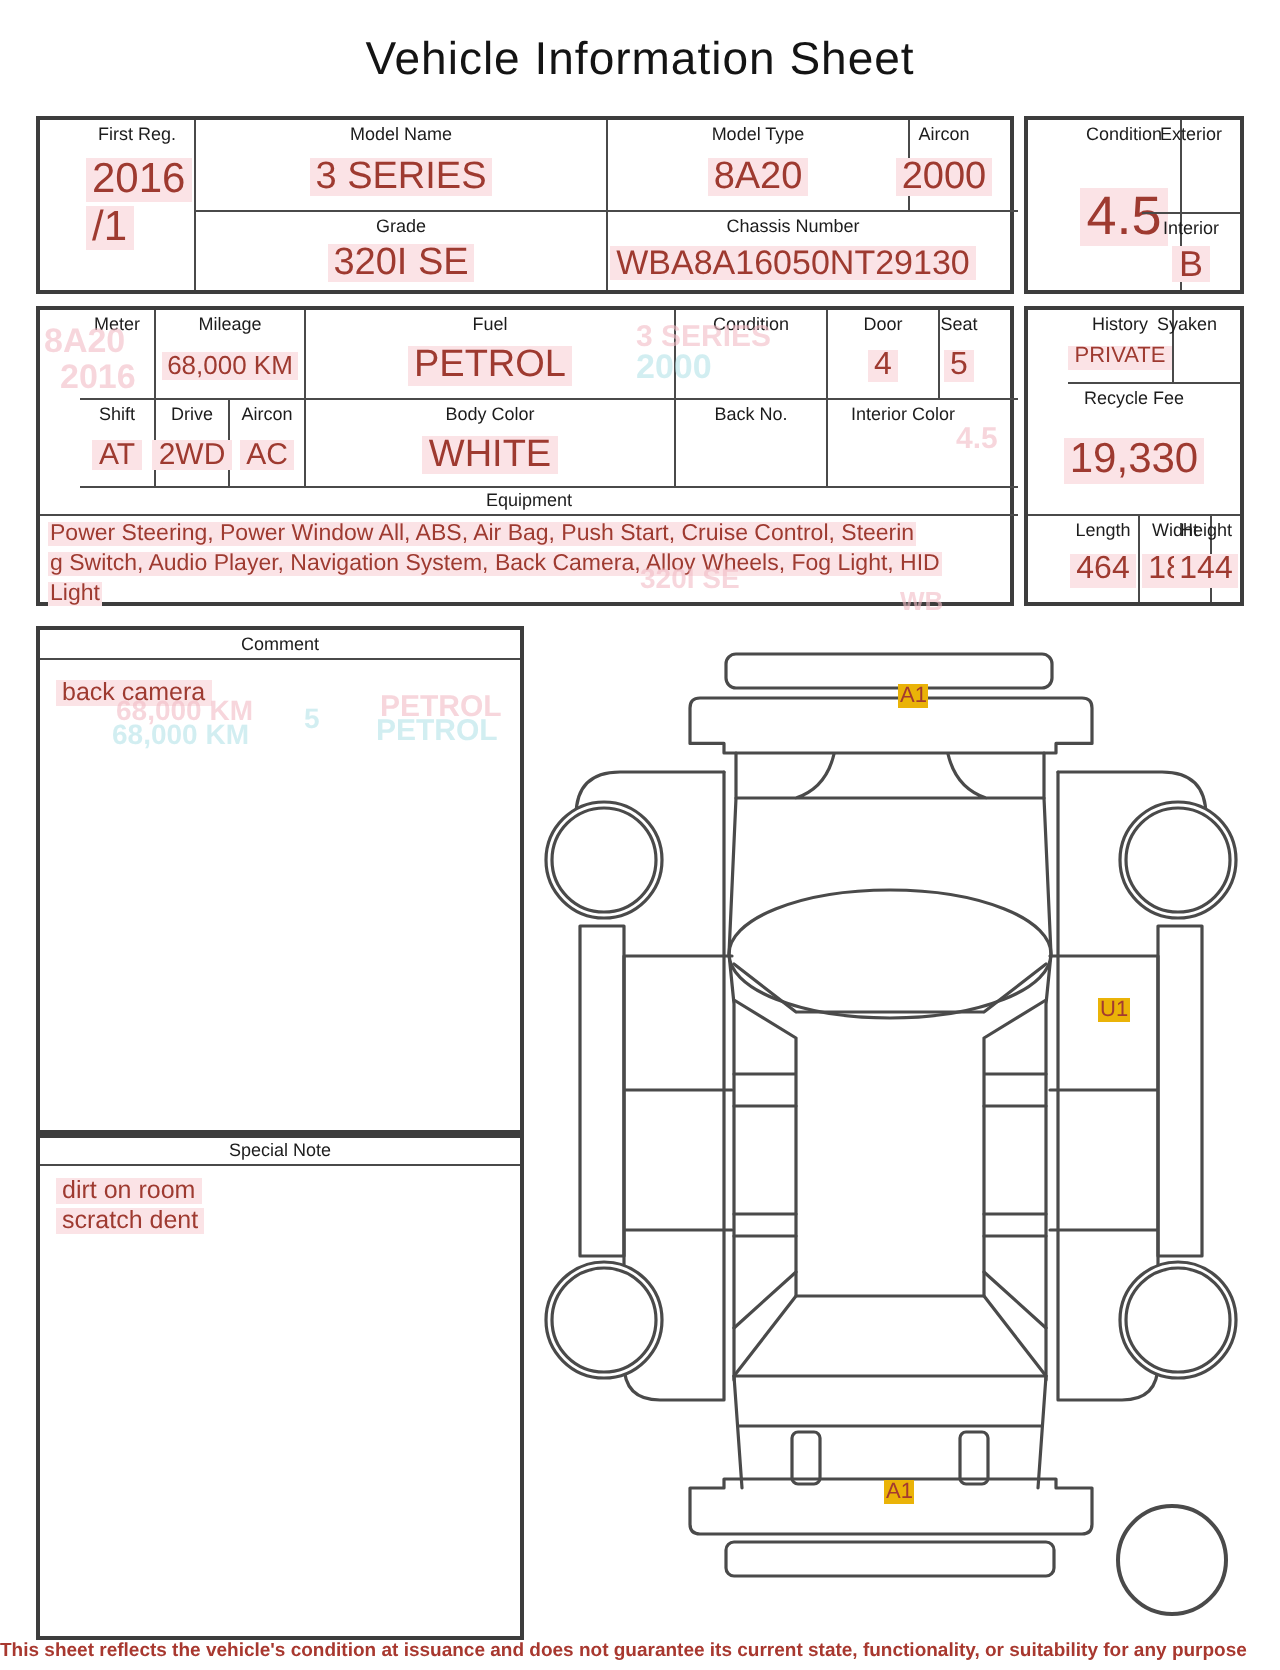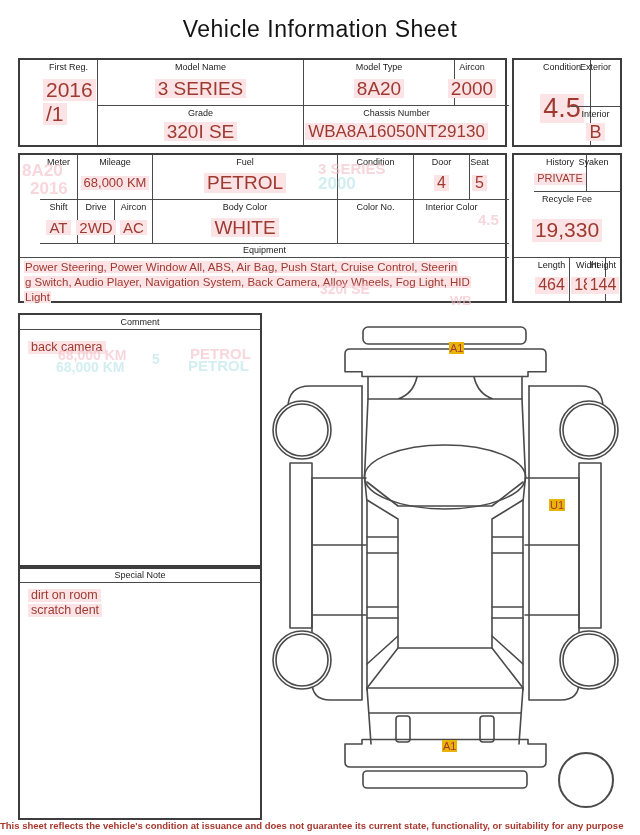--- a/index.html
+++ b/index.html
@@ -158,21 +158,21 @@
           <span class="hl">AC</span>
         </div>
     </div>
     <div class="cell br bb vcenter" style="left:113px;top:45px;width:185px;height:44px;">
       <span class="lbl">Body Color</span>
       <div class="grow val" style="font-size:19px;">
           <span class="hl">WHITE</span>
         </div>
     </div>
     <div class="cell br bb vcenter" style="left:298px;top:45px;width:76px;height:44px;">
-      <span class="lbl">Color No.</span>
+      <span class="lbl">Back No.</span>
       <div class="grow val" style="font-size:14px;">
           <span class="hl"></span>
         </div>
     </div>
     <div class="cell bb vcenter" style="left:374px;top:45px;width:115px;height:44px;">
       <span class="lbl">Interior Color</span>
       <div class="grow val" style="font-size:14px;">
           <span class="hl"></span>
         </div>
     </div>

